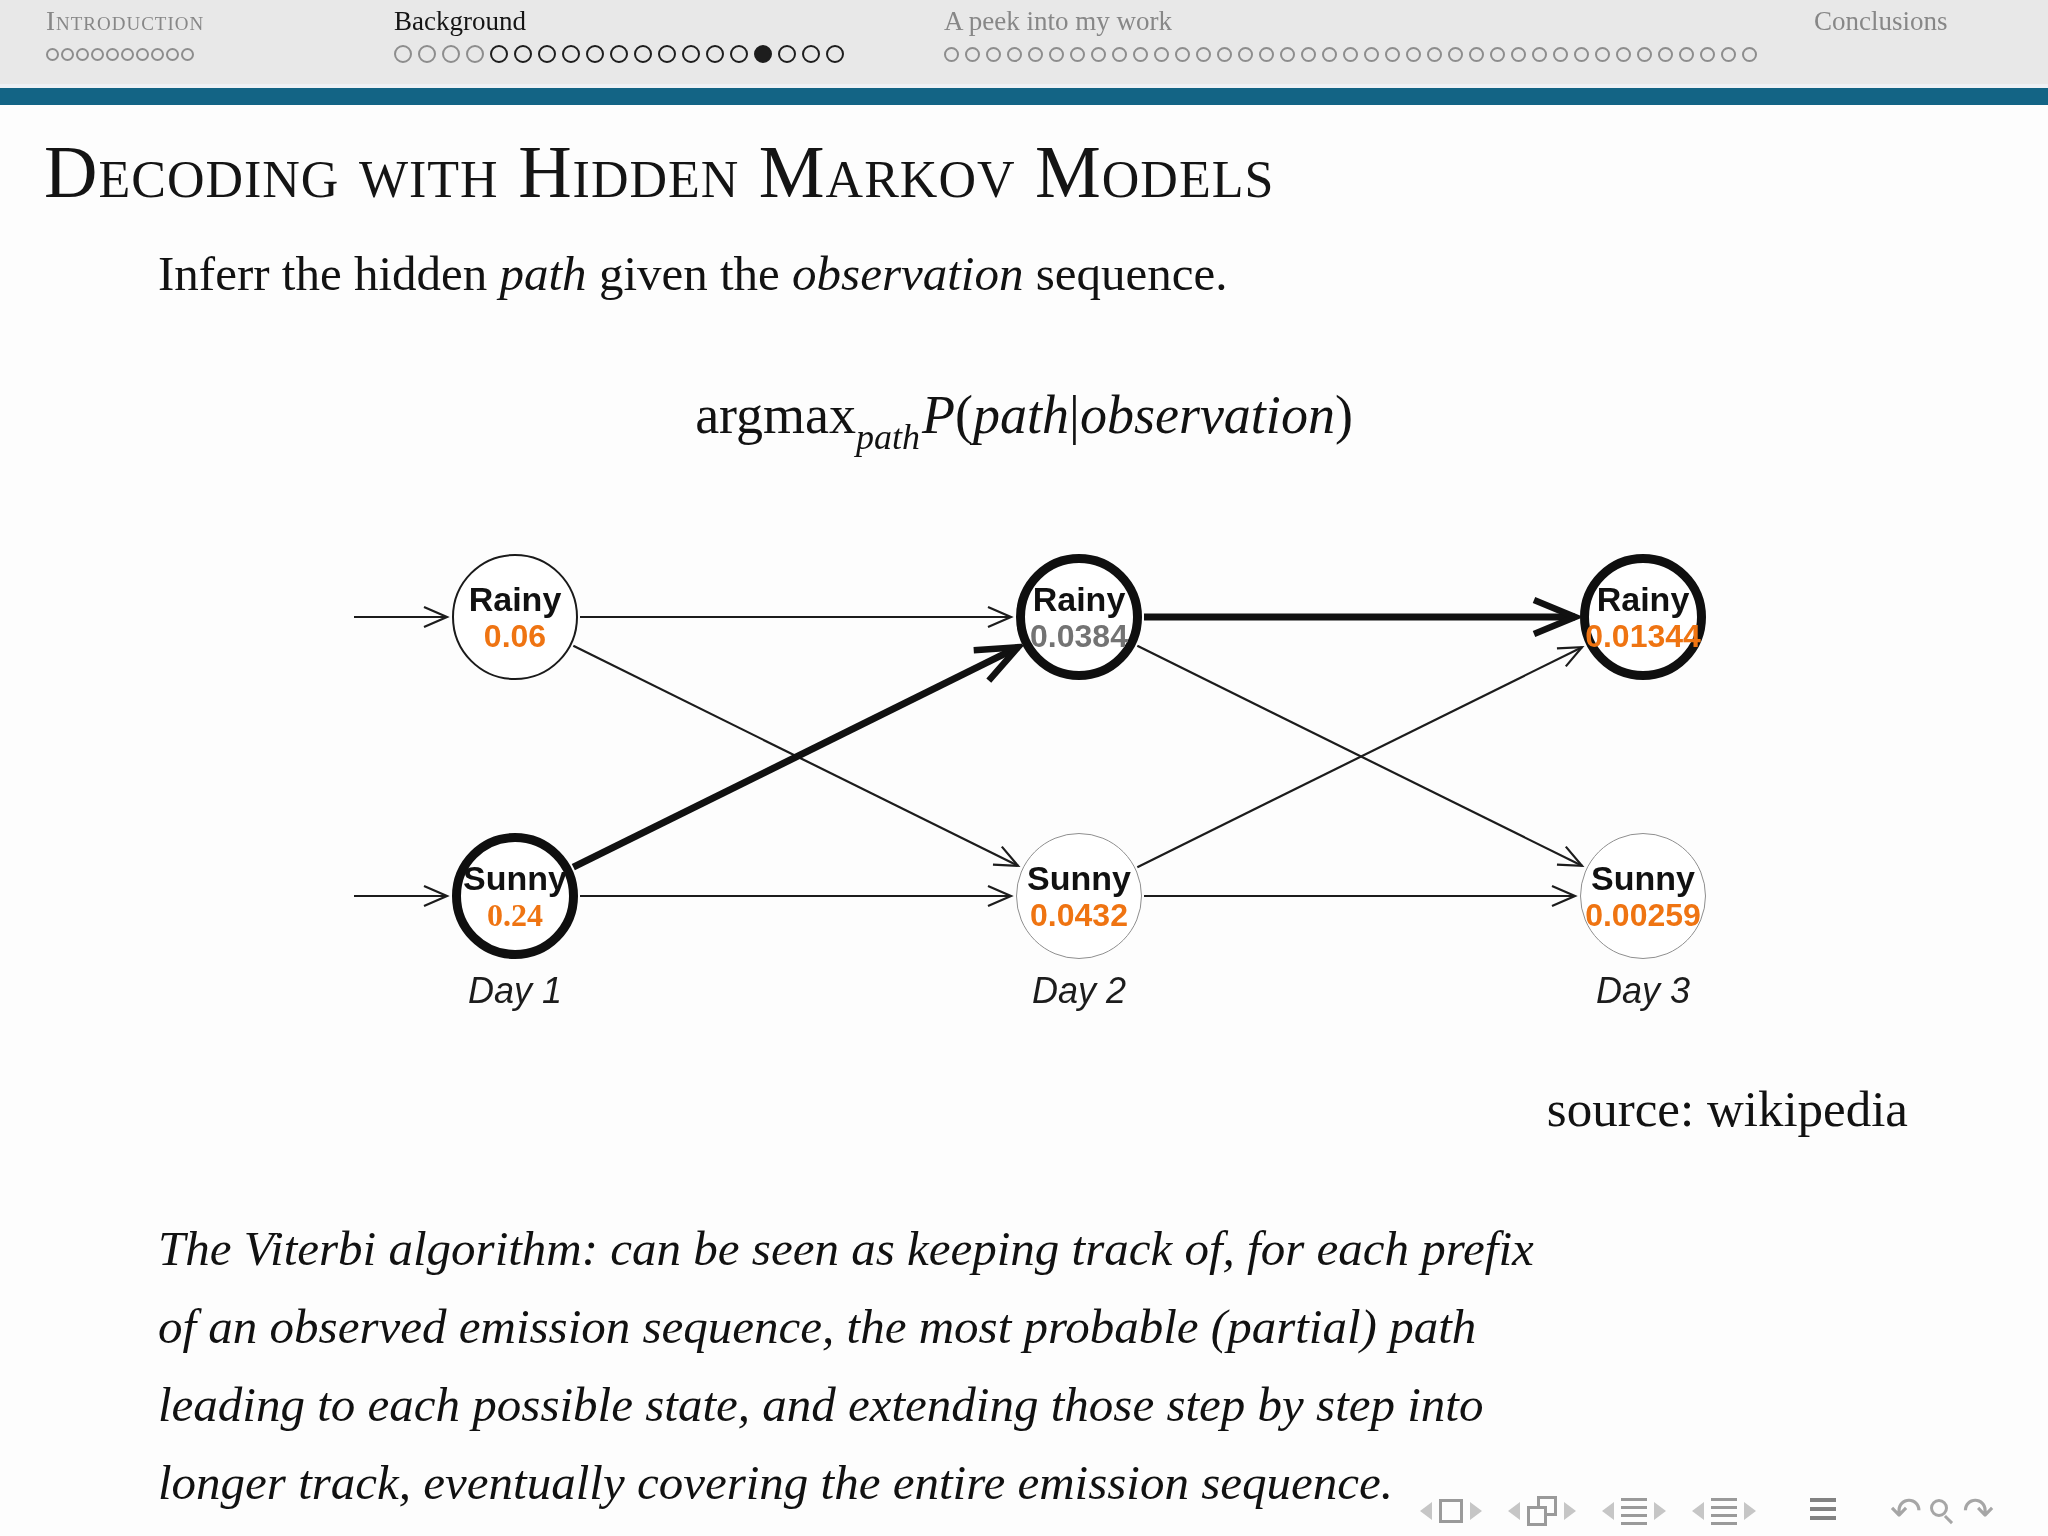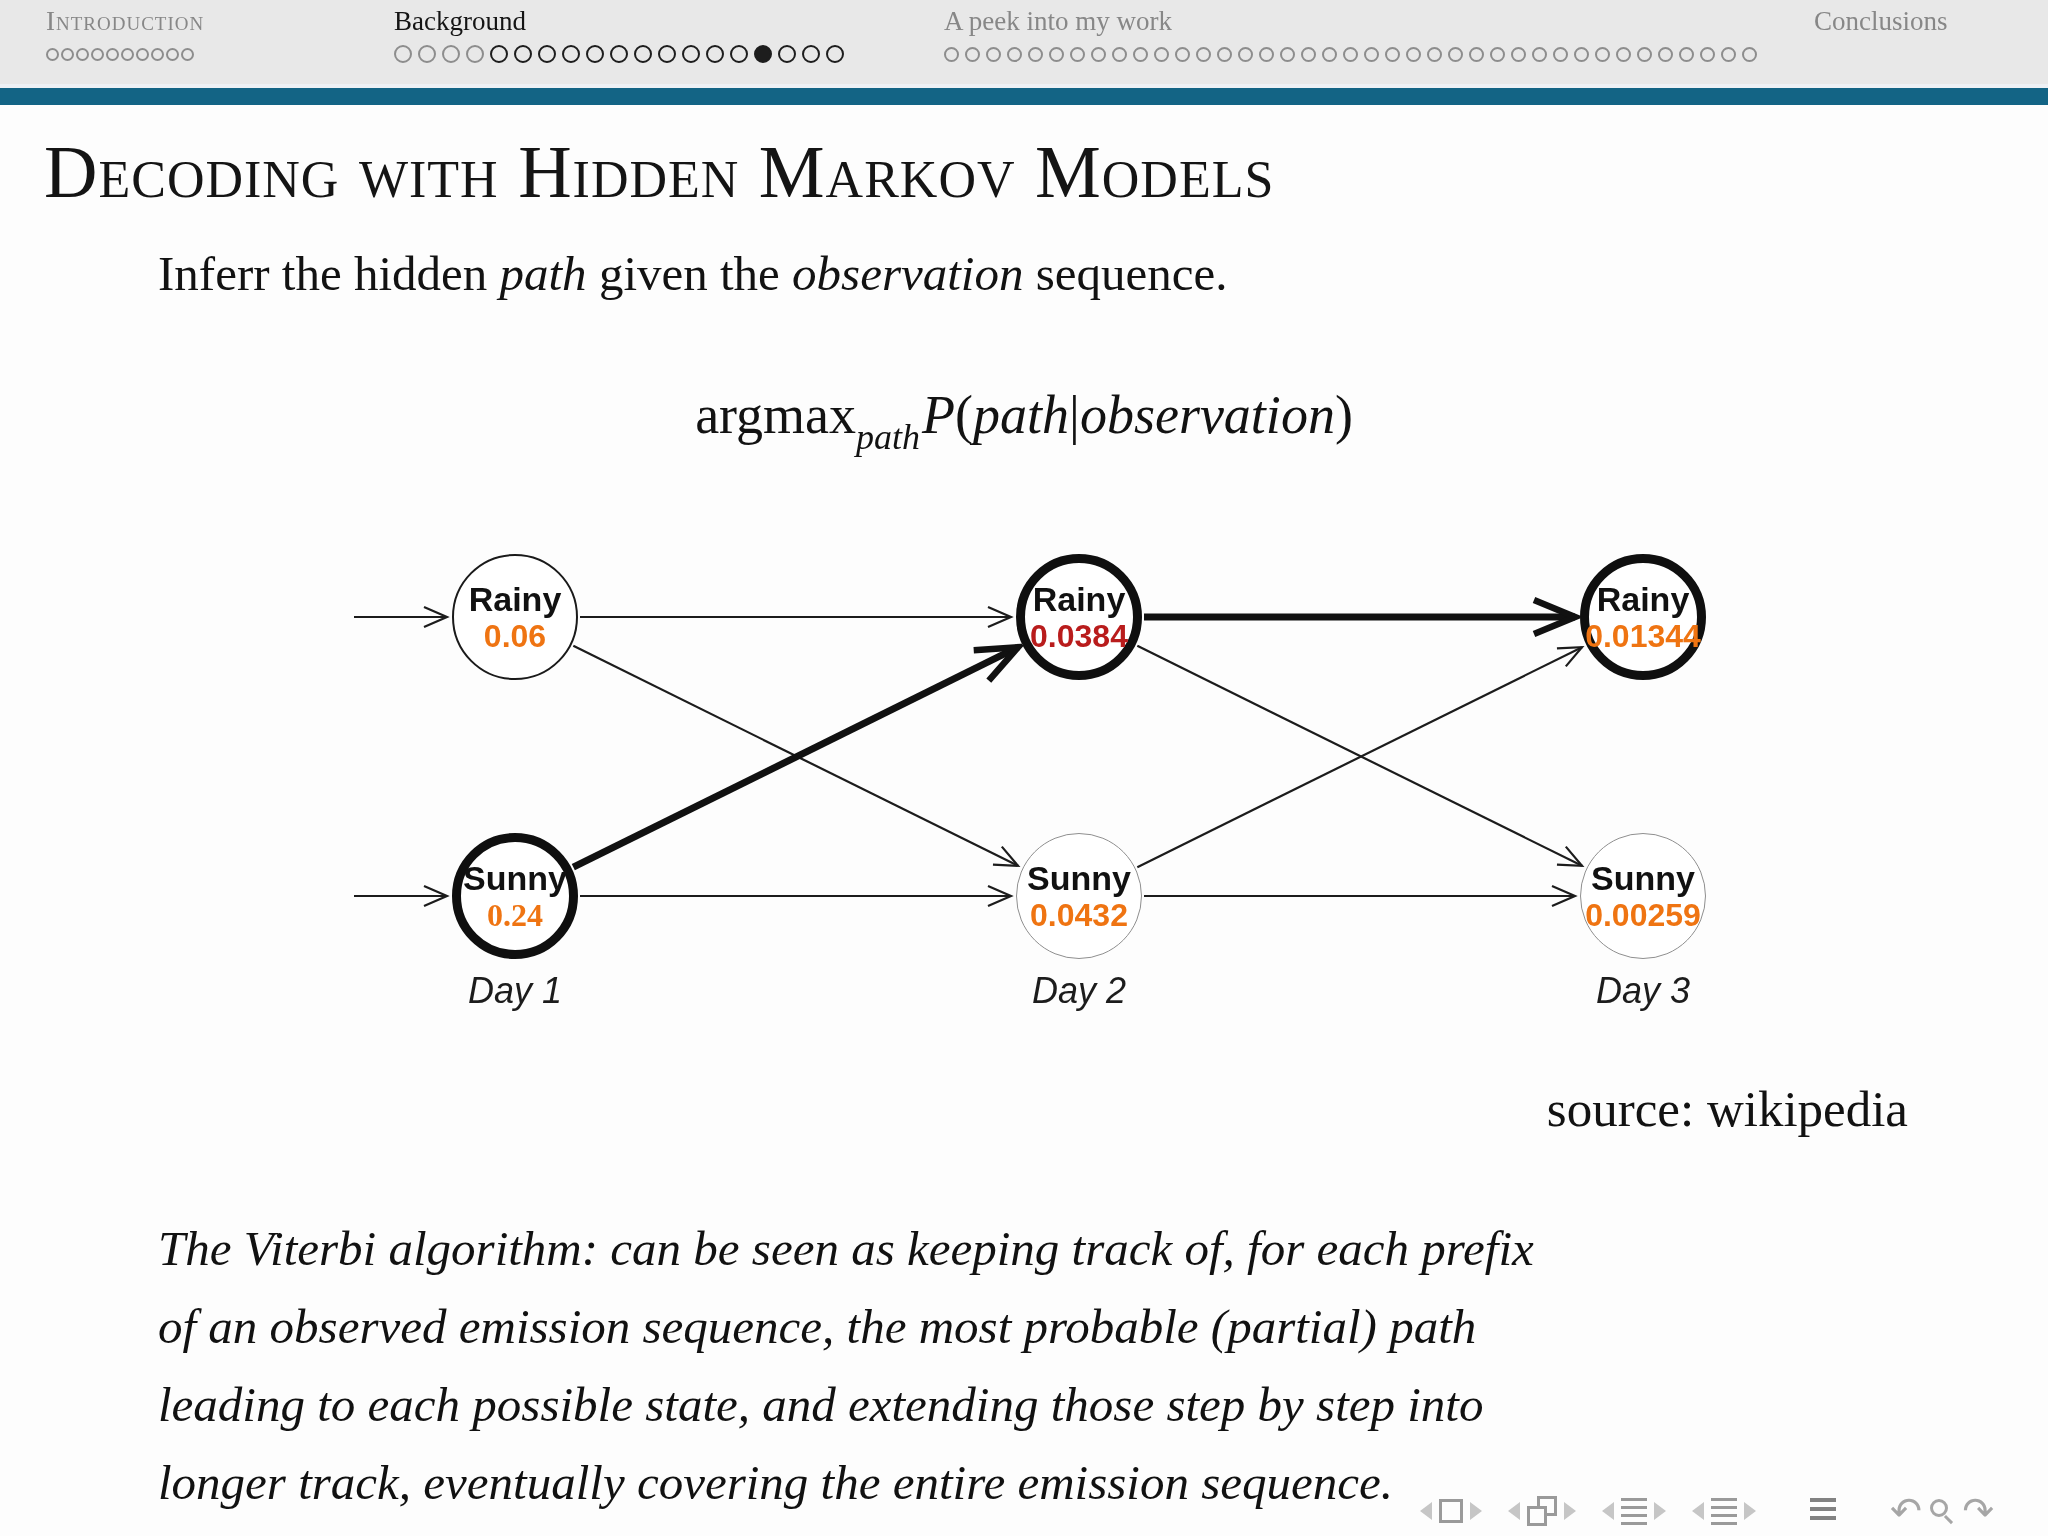--- a/index.html
+++ b/index.html
@@ -142,21 +142,21 @@
         <div class="node thin-black" style="left: 104px; top: 12px;">
           <span class="nlabel">Rainy</span>
           <span class="nprob" style="color: rgb(239, 116, 18);">0.06</span>
         </div>
         <div class="node bold" style="left: 104px; top: 291px;">
           <span class="nlabel">Sunny</span>
           <span class="nprob" style="color: rgb(239, 116, 18); font-family: Liberation Serif, serif;">0.24</span>
         </div>
         <div class="node bold" style="left: 668px; top: 12px;">
           <span class="nlabel">Rainy</span>
-          <span class="nprob" style="color: #b91c1c;">0.0384</span>
+          <span class="nprob" style="color: #737373;">0.0384</span>
         </div>
         <div class="node thin-gray" style="left: 668px; top: 291px;">
           <span class="nlabel">Sunny</span>
           <span class="nprob" style="color: rgb(239, 116, 18);">0.0432</span>
         </div>
         <div class="node bold" style="left: 1232px; top: 12px;">
           <span class="nlabel">Rainy</span>
           <span class="nprob" style="color: rgb(239, 116, 18);">0.01344</span>
         </div>
         <div class="node thin-gray" style="left: 1232px; top: 291px;">

